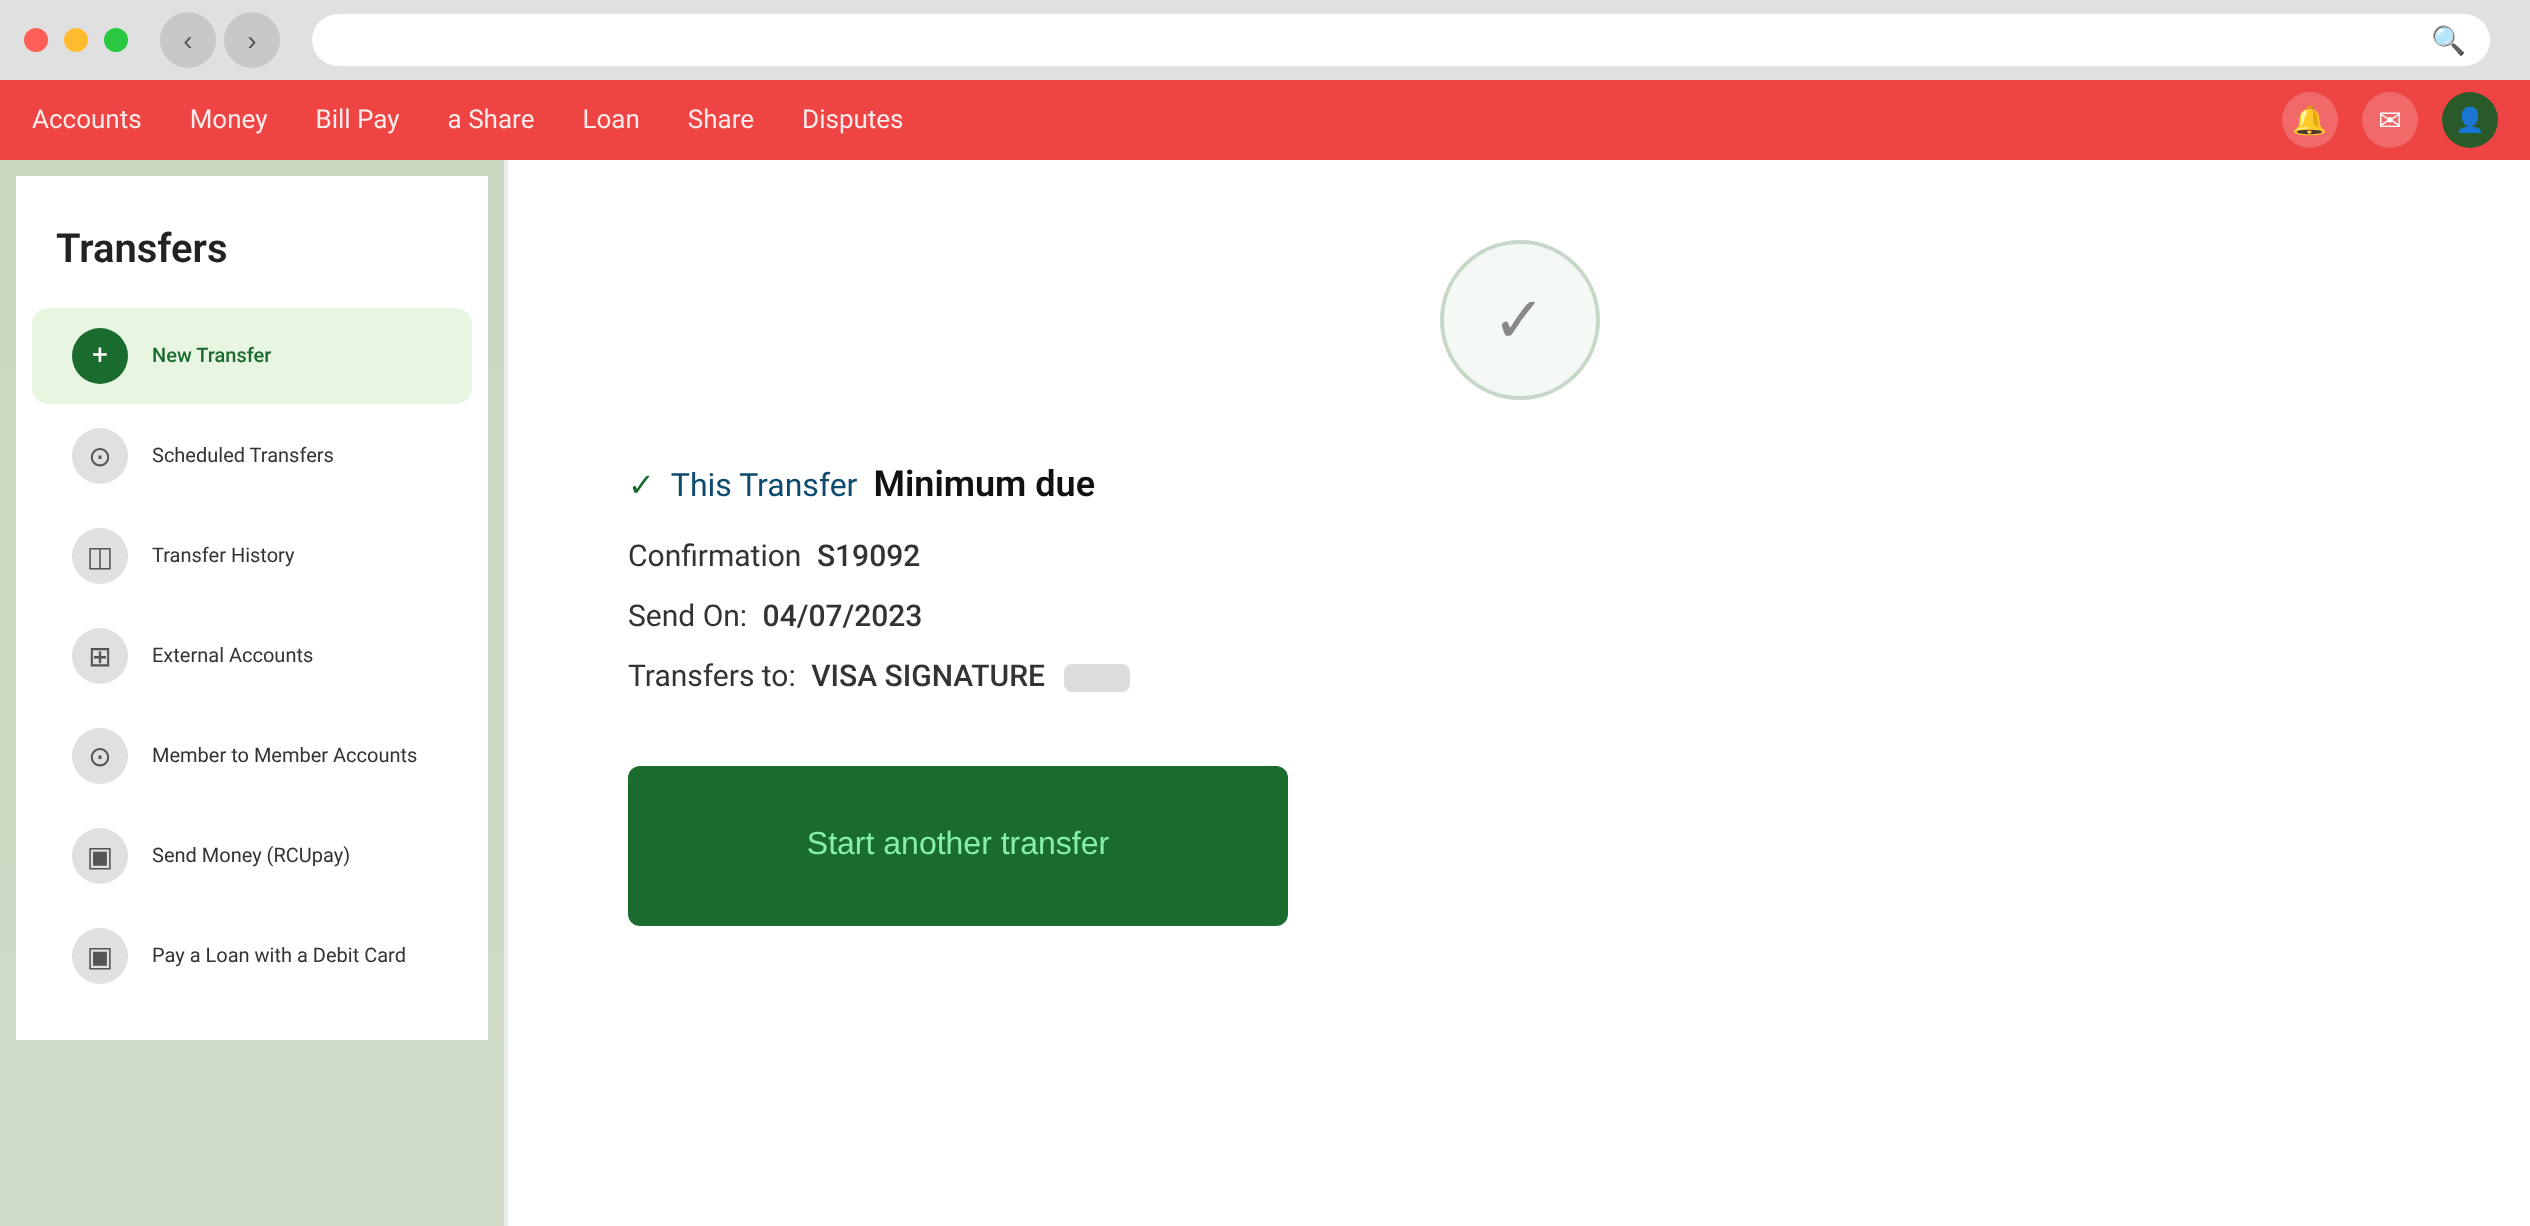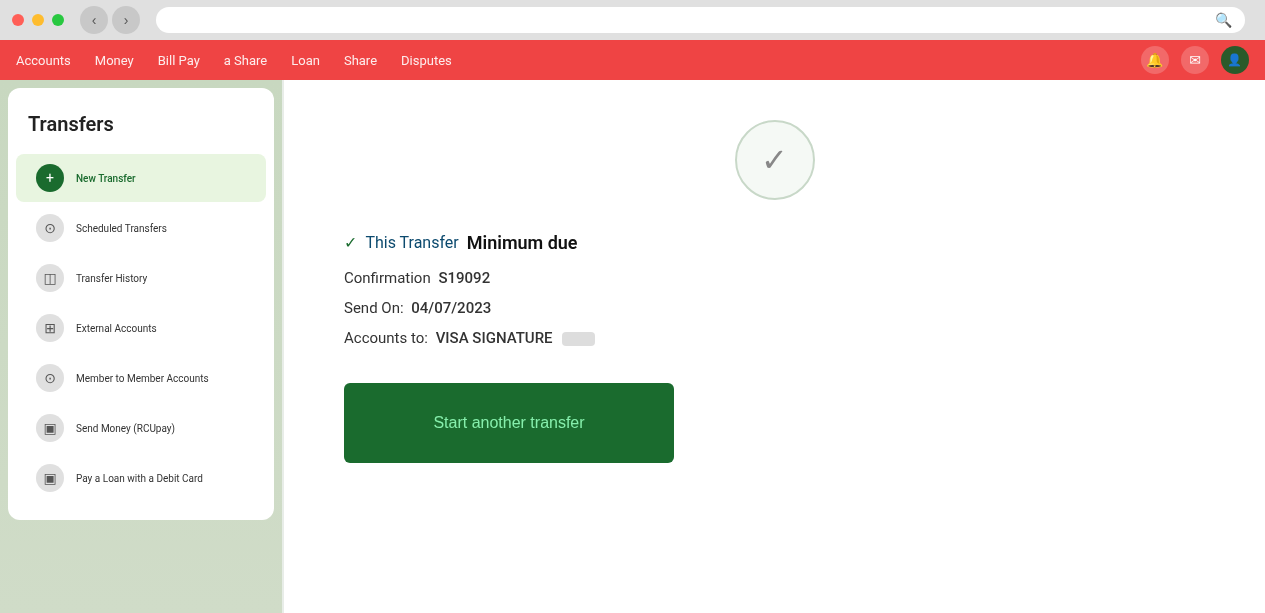--- a/index.html
+++ b/index.html
@@ -81,26 +81,25 @@
     }
 
     
     .main-layout {
       display: flex;
       height: calc(613px - 40px - 40px);
     }
 
     
     .sidebar {
-      width: 266px;
+      width: 236px;
       background: white;
       padding: 16px 0;
       flex-shrink: 0;
       overflow-y: auto;
-      border-radius: 12px;
     }
     .sidebar-title {
       font-size: 20px;
       font-weight: 600;
       color: #222;
       padding: 8px 20px 16px;
     }
     .sidebar-item {
       display: flex;
       align-items: center;
@@ -321,21 +320,21 @@
       
       <div class="detail-row">
         <span class="detail-key">Send On:</span>
         <span class="detail-value">04/07/2023</span>
       </div>
 
       
 
       
       <div class="detail-row">
-        <span class="detail-key">Accounts to:</span>
+        <span class="detail-key">Transfers to:</span>
         <span class="detail-value">VISA SIGNATURE</span>
         <span class="blurred-text">&nbsp;&nbsp;&nbsp;&nbsp;&nbsp;&nbsp;&nbsp;&nbsp;&nbsp;&nbsp;&nbsp;</span>
       </div>
 
       
       <button class="start-button">Start another transfer</button>
     </div>
   </div>
 </div>
 

